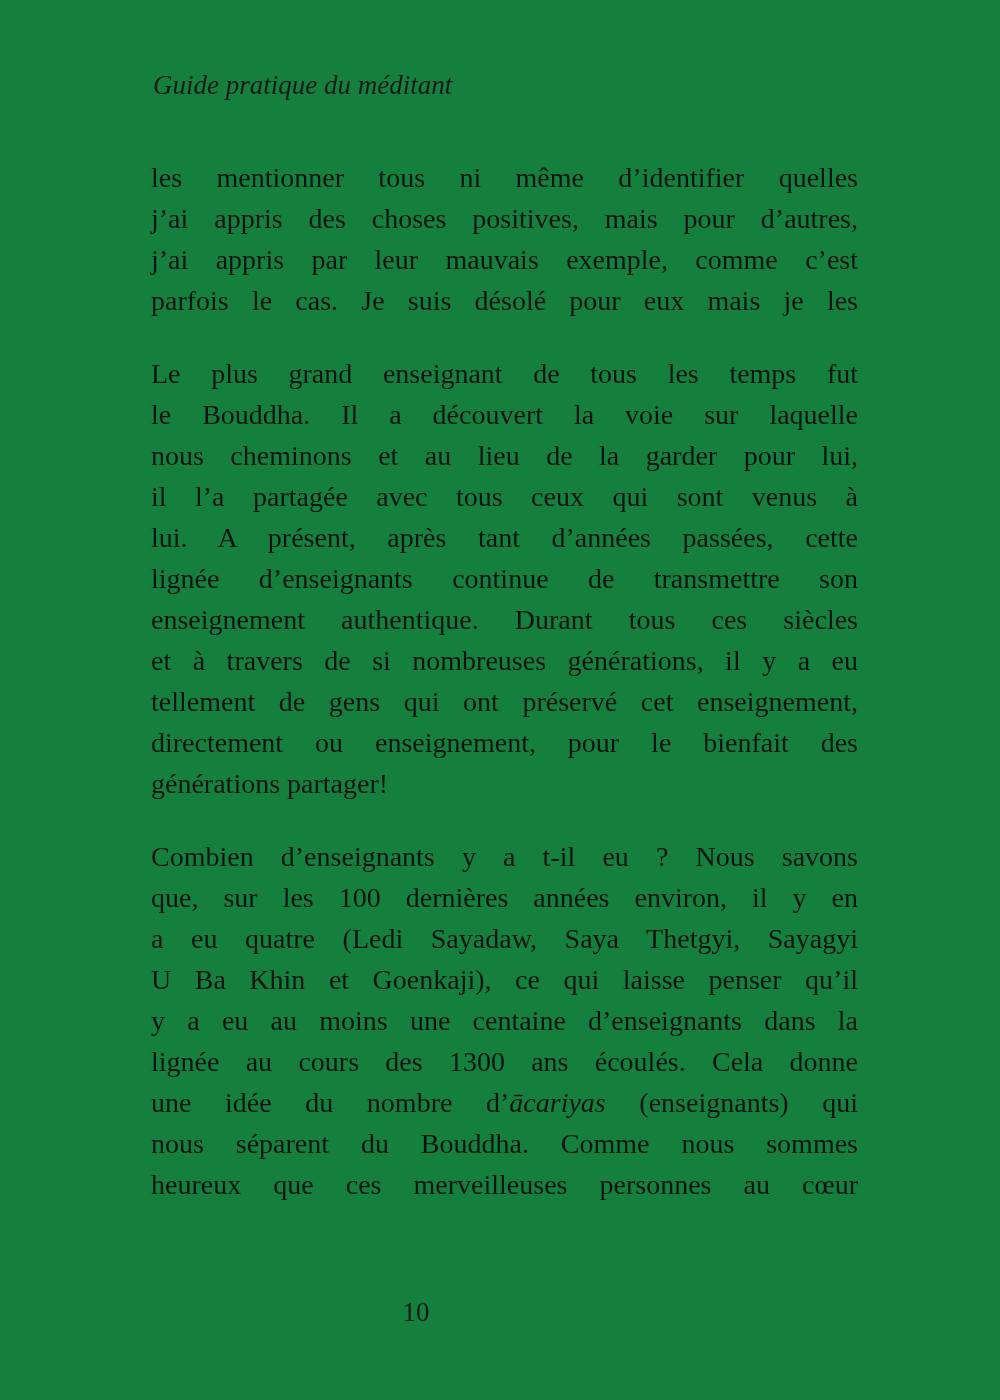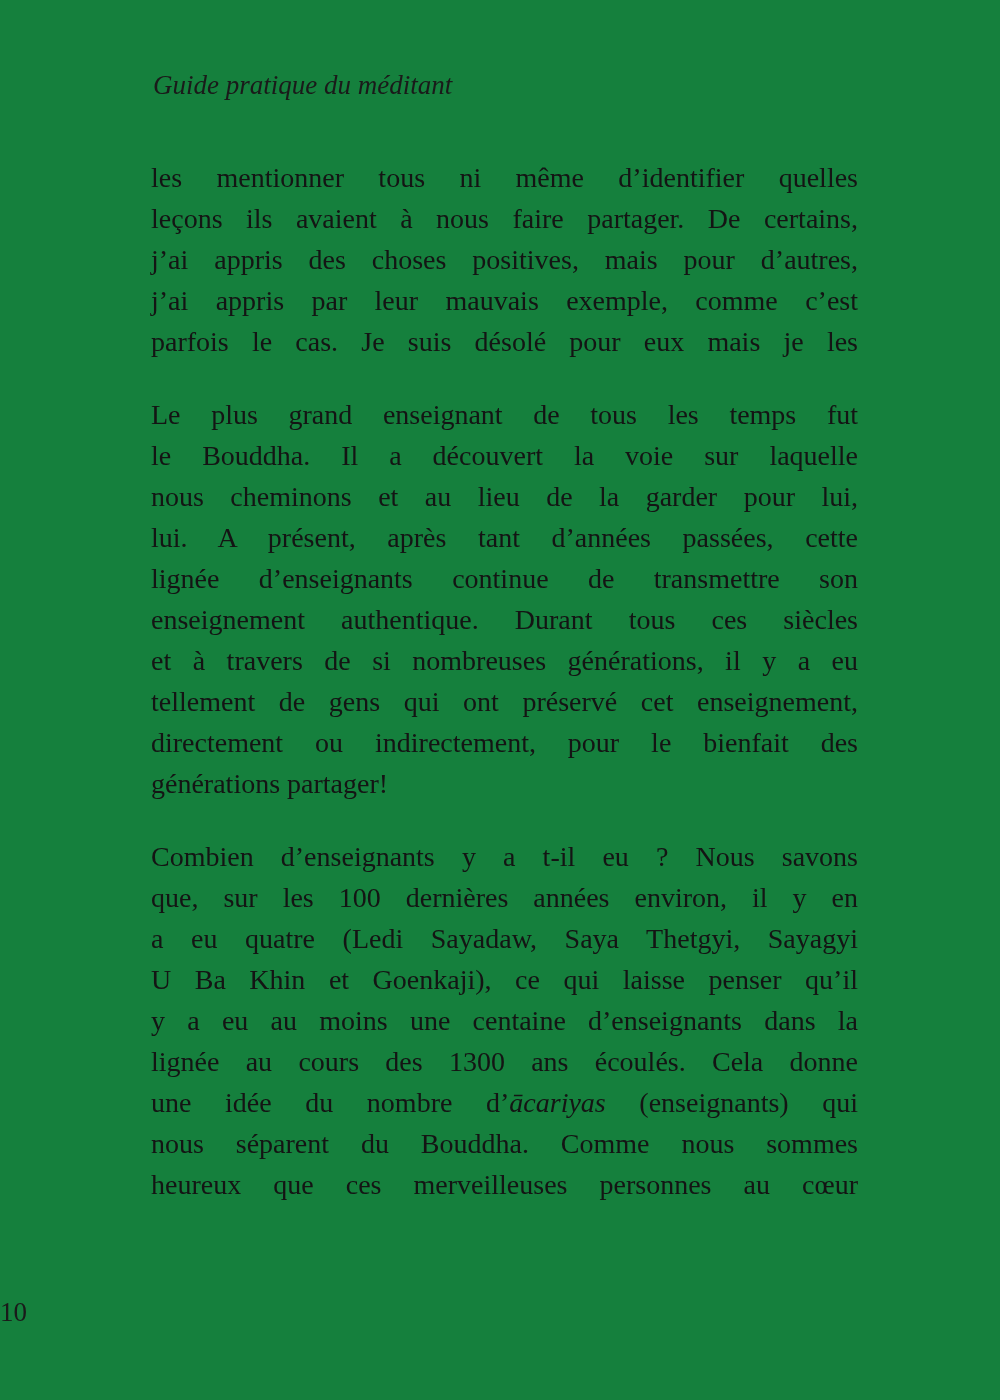--- a/index.html
+++ b/index.html
@@ -43,49 +43,49 @@
     white-space: normal;
     text-align: justify;
     text-align-last: justify;
   }
   .line i { font-style: italic; }
   .page-number {
     position: absolute;
     left: 0;
     top: 1297px;
     width: 832px;
-    text-align: left;
+    text-align: center;
     font-size: 27px;
     color: #1a1a1a;
   }
 </style>
 </head>
 <body>
 
 <div class="page">
   <div class="running-header">Guide pratique du méditant</div>
 
   <div class="text-body" id="text-body">
       <div class="paragraph">
         <div class="line jl">les mentionner tous ni même d’identifier quelles</div>
-        <div class="line jl">leçons ils avaient à nous faire partager. De certains,</div>
         <div class="line jl">j’ai appris des choses positives, mais pour d’autres,</div>
         <div class="line jl">j’ai appris par leur mauvais exemple, comme c’est</div>
         <div class="line jl">parfois le cas. Je suis désolé pour eux mais je les</div>
       </div>
       <div class="paragraph">
         <div class="line jl">Le plus grand enseignant de tous les temps fut</div>
         <div class="line jl">le Bouddha. Il a découvert la voie sur laquelle</div>
         <div class="line jl">nous cheminons et au lieu de la garder pour lui,</div>
+        <div class="line jl">il l’a partagée avec tous ceux qui sont venus à</div>
         <div class="line jl">lui. A présent, après tant d’années passées, cette</div>
         <div class="line jl">lignée d’enseignants continue de transmettre son</div>
         <div class="line jl">enseignement authentique. Durant tous ces siècles</div>
         <div class="line jl">et à travers de si nombreuses générations, il y a eu</div>
         <div class="line jl">tellement de gens qui ont préservé cet enseignement,</div>
-        <div class="line jl">directement ou indirectement, pour le bienfait des</div>
+        <div class="line jl">directement ou enseignement, pour le bienfait des</div>
         <div class="line">générations partager!</div>
       </div>
       <div class="paragraph">
         <div class="line jl">Combien d’enseignants y a t-il eu  ? Nous savons</div>
         <div class="line jl">que, sur les 100 dernières années environ, il y en</div>
         <div class="line jl">a eu quatre (Ledi Sayadaw, Saya Thetgyi, Sayagyi</div>
         <div class="line jl">U Ba Khin et Goenkaji), ce qui laisse penser qu’il</div>
         <div class="line jl">y a eu au moins une centaine d’enseignants dans la</div>
         <div class="line jl">lignée au cours des 1300 ans écoulés. Cela donne</div>
         <div class="line jl">une idée du nombre d’<i>ācariyas</i> (enseignants) qui</div>

